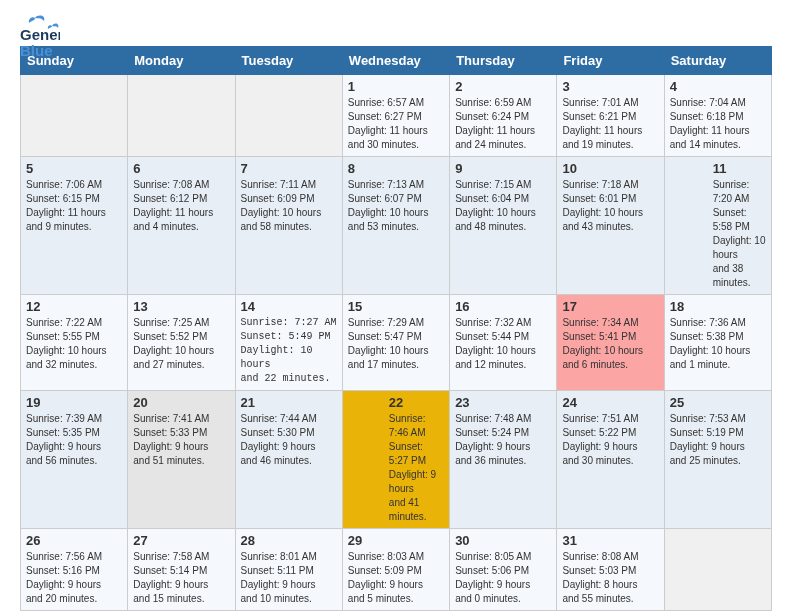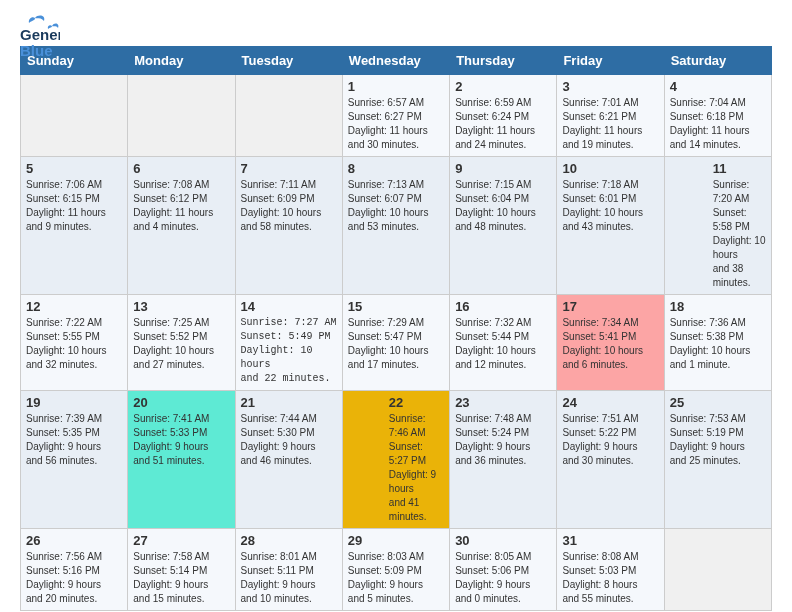--- a/index.html
+++ b/index.html
@@ -266,21 +266,21 @@
           </td>
         </tr>
         <tr>
           <td style="background: rgb(232, 238, 245);">
             <span class="day-num">19</span>
             <div class="day-info" style="white-space: pre-line;">Sunrise: 7:39 AM
 Sunset: 5:35 PM
 Daylight: 9 hours
 and 56 minutes.</div>
           </td>
-          <td style="background: #5eead4;">
+          <td style="background: #e5e5e5;">
             <span class="day-num">20</span>
             <div class="day-info" style="white-space: pre-line;">Sunrise: 7:41 AM
 Sunset: 5:33 PM
 Daylight: 9 hours
 and 51 minutes.</div>
           </td>
           <td style="background: rgb(232, 238, 245);">
             <span class="day-num">21</span>
             <div class="day-info" style="white-space: pre-line;">Sunrise: 7:44 AM
 Sunset: 5:30 PM

